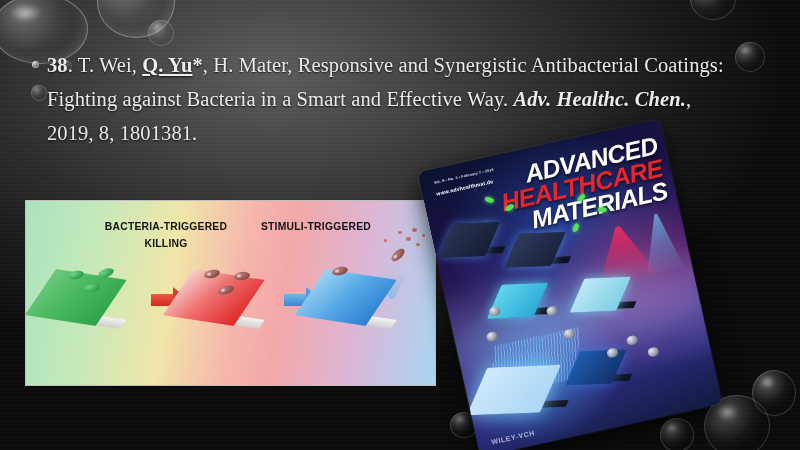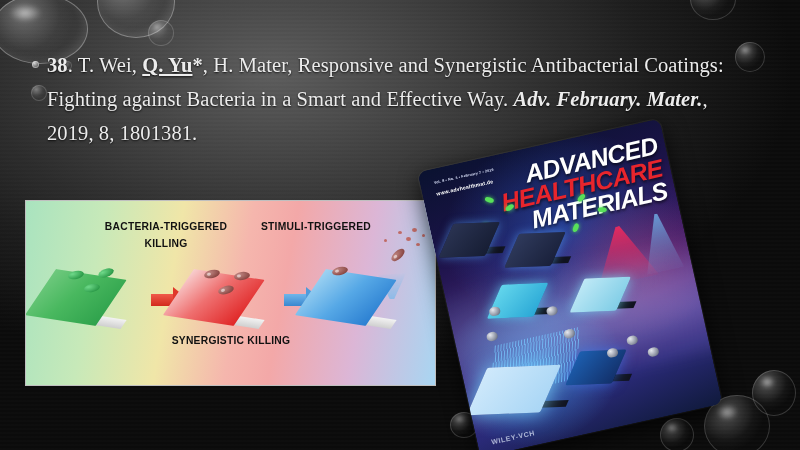--- a/index.html
+++ b/index.html
@@ -168,28 +168,27 @@
   <div class="bubble dim" style="left:63px;top:61px;width:9px;height:9px;"></div>
   <div class="bubble dim" style="left:690px;top:-22px;width:46px;height:42px;"></div>
   <div class="bubble dim" style="left:735px;top:42px;width:30px;height:30px;"></div>
   <div class="bubble dim" style="left:752px;top:370px;width:44px;height:46px;"></div>
   <div class="bubble dim" style="left:704px;top:395px;width:66px;height:62px;"></div>
   <div class="bubble dim" style="left:660px;top:418px;width:34px;height:34px;"></div>
   <div class="bubble dim" style="left:450px;top:412px;width:28px;height:26px;"></div>
 
   <div id="citation">
     <span class="tinybullet"></span>
-    <b>38</b><span>. </span><span>T. Wei, </span><u>Q. Yu</u><b>*</b><span>, H. Mater, </span><span>Responsive and Synergistic Antibacterial Coatings: Fighting against Bacteria in a Smart and Effective Way. </span><i>Adv. February. Mater.</i><span>, 2019, 8, 1801381.</span>
+    <b>38</b><span>. </span><span>T. Wei, </span><u>Q. Yu</u><b>*</b><span>, H. Mater, </span><span>Responsive and Synergistic Antibacterial Coatings: Fighting against Bacteria in a Smart and Effective Way. </span><i>Adv. Healthc. Chen.</i><span>, 2019, 8, 1801381.</span>
   </div>
 
   <div id="scheme">
     <div class="sch-label" id="lbl-bact">BACTERIA-TRIGGERED</div>
     <div class="sch-label" id="lbl-bact2">KILLING</div>
     <div class="sch-label" id="lbl-stim">STIMULI-TRIGGERED</div>
-    <div class="sch-label" id="lbl-syn">SYNERGISTIC KILLING</div>
 
     <div class="slab" id="slab1">
       <div class="side"></div>
       <div class="top"></div>
       <div class="germ alive" style="left:12px;top:2px;transform:rotate(-12deg);"></div>
       <div class="germ alive" style="left:42px;top:0px;transform:rotate(-20deg);"></div>
       <div class="germ alive" style="left:28px;top:15px;transform:rotate(-10deg);"></div>
     </div>
 
     <div class="arrow" id="arrow1">

